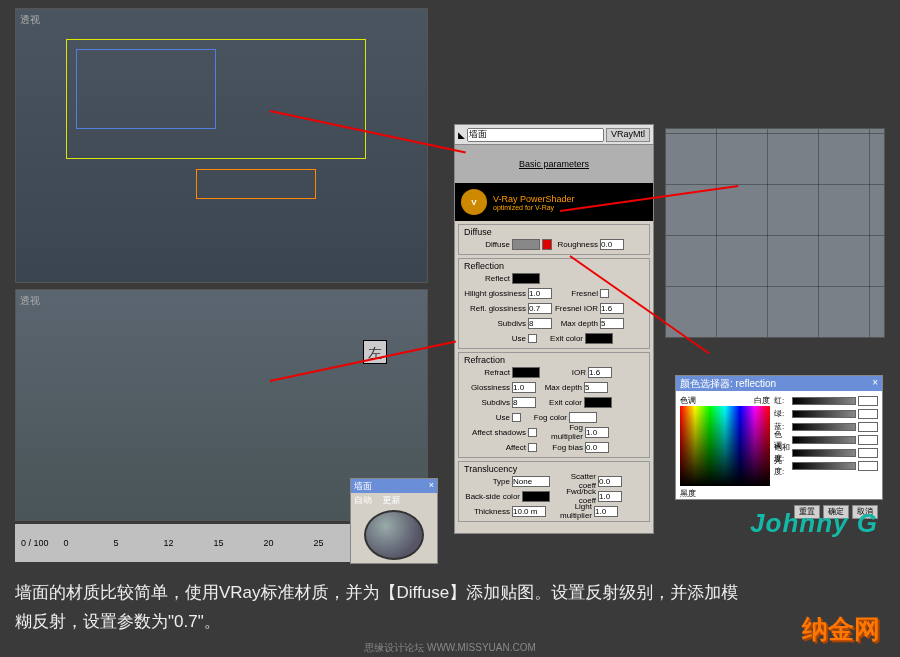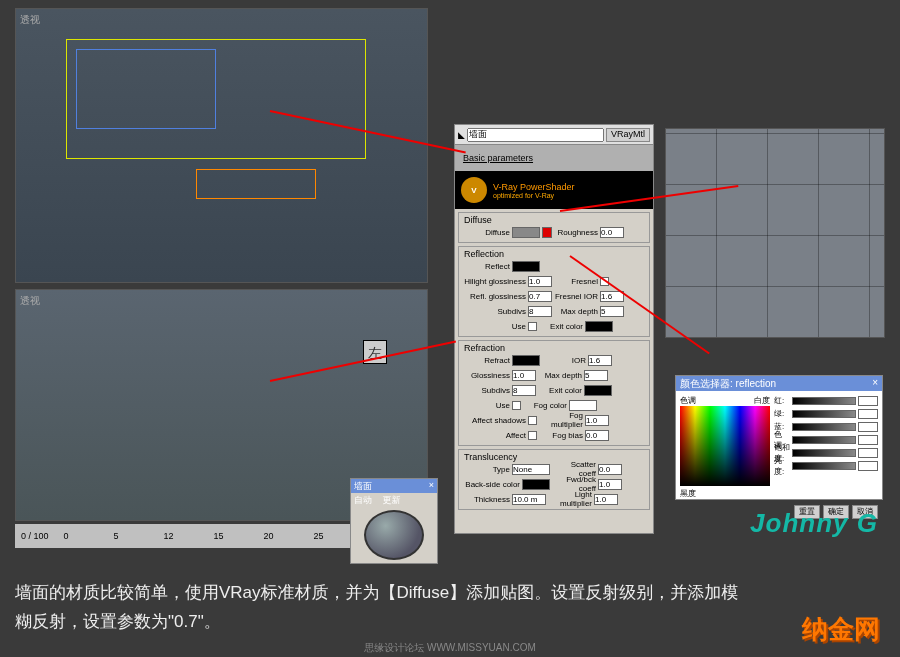--- a/index.html
+++ b/index.html
@@ -4,33 +4,33 @@
 <style>
 *{margin:0;padding:0;box-sizing:border-box;font-family:"Microsoft YaHei",Arial,sans-serif}
 body{background:#3a3a3a;width:900px;height:657px;position:relative;overflow:hidden;color:#fff;font-size:11px}
 .viewport{position:absolute;left:15px;top:8px;width:413px;height:275px;border:1px solid #555;background:linear-gradient(180deg,#4a5560 0%,#3a4550 100%)}
 .viewport2{position:absolute;left:15px;top:289px;width:413px;height:232px;border:1px solid #555;background:linear-gradient(180deg,#5a6570 0%,#4a5558 100%)}
 .vp-label{position:absolute;top:4px;left:4px;color:#aaa;font-size:10px}
 .wire-overlay{position:absolute;inset:0}
 .wire-rect{position:absolute;border:1px solid #dde600}
 .wire-blue{border-color:#5080e0}
 .wire-orange{border-color:#ff8800}
-.ruler{position:absolute;left:15px;top:524px;width:413px;height:24px;background:#c0c0c0;font-size:9px;color:#000;display:flex;align-items:center;padding-left:6px}
+.ruler{position:absolute;left:15px;top:524px;width:413px;height:38px;background:#c0c0c0;font-size:9px;color:#000;display:flex;align-items:center;padding-left:6px}
 .ruler .tick{display:inline-block;width:50px}
 
 .mat-prev{position:absolute;left:350px;top:478px;width:88px;height:86px;background:#d4d0c8;border:1px solid #888}
 .mat-prev .title{background:#6a8fd8;height:14px;color:#fff;font-size:9px;padding:1px 3px;display:flex;justify-content:space-between}
 .mat-prev .tabs{background:#d4d0c8;height:14px;font-size:9px;padding:1px 3px}
 .mat-prev .ball{margin:3px auto;width:60px;height:50px;border-radius:50%;background:radial-gradient(circle at 35% 30%,#9aa,#556 70%);border:2px solid #333}
 
 .vray-panel{position:absolute;left:454px;top:124px;width:200px;height:410px;background:#d4d0c8;border:1px solid #888;font-size:9px;color:#000}
 .vp-head{background:#e0e0e0;height:20px;border-bottom:1px solid #888;display:flex;align-items:center;padding:0 3px;gap:2px}
 .vp-head input{height:14px;font-size:9px;flex:1}
 .vp-head .btn{background:#d0d0d0;border:1px solid #888;padding:0 4px;height:14px;font-size:9px}
-.vp-basic{background:#b0b0b0;text-align:left;font-size:9px;padding:8px;text-decoration:underline}
+.vp-basic{background:#b0b0b0;text-align:center;font-size:9px;padding:14px;text-decoration:underline}
 .vray-logo{height:38px;background:#000;display:flex;align-items:center;padding:0 6px;gap:6px}
 .vray-logo .logo-circle{width:26px;height:26px;border-radius:50%;background:#c80;display:flex;align-items:center;justify-content:center;font-weight:bold;color:#fff;font-size:8px}
 .vray-logo .logo-txt{color:#f90;font-size:9px}
 .vray-logo .logo-sub{color:#fa0;font-size:7px}
 .grp{border:1px solid #999;margin:3px;padding:2px 3px}
 .grp .grp-t{font-size:9px;margin-top:-7px;background:#d4d0c8;display:inline-block;padding:0 2px}
 .row{display:flex;align-items:center;height:14px;gap:2px;margin-bottom:1px}
 .row label{font-size:8px;width:48px;text-align:right}
 .row label.w2{width:44px}
 .row .sw{width:28px;height:11px;border:1px solid #666;background:#888}

